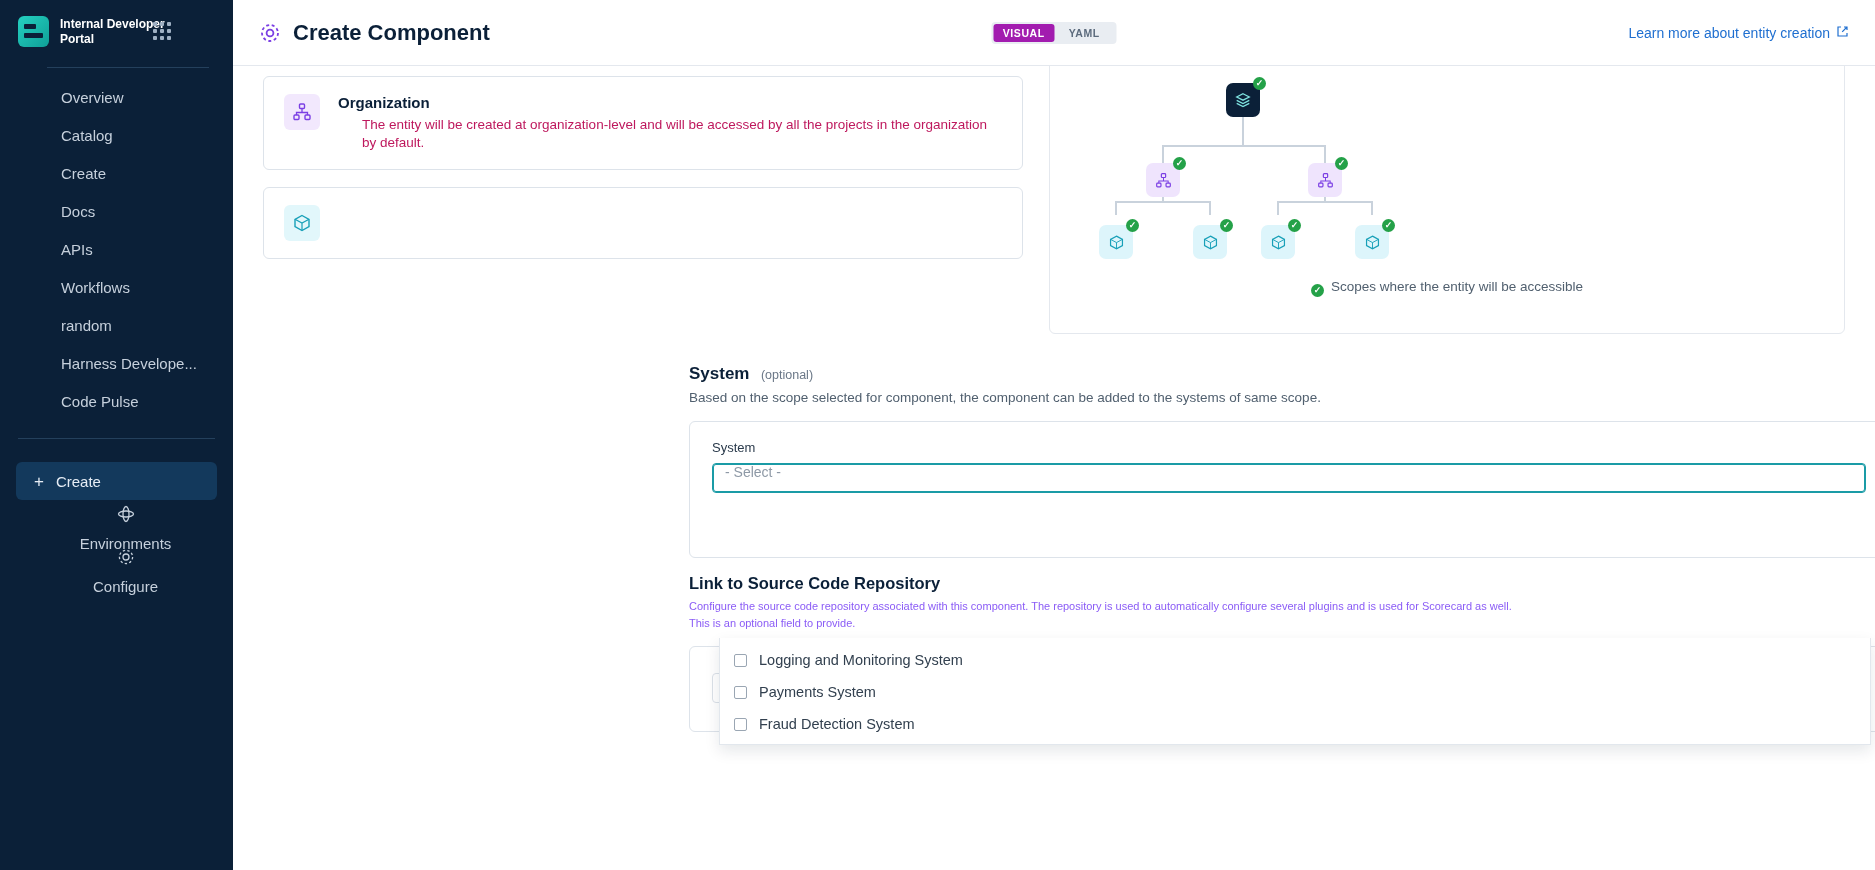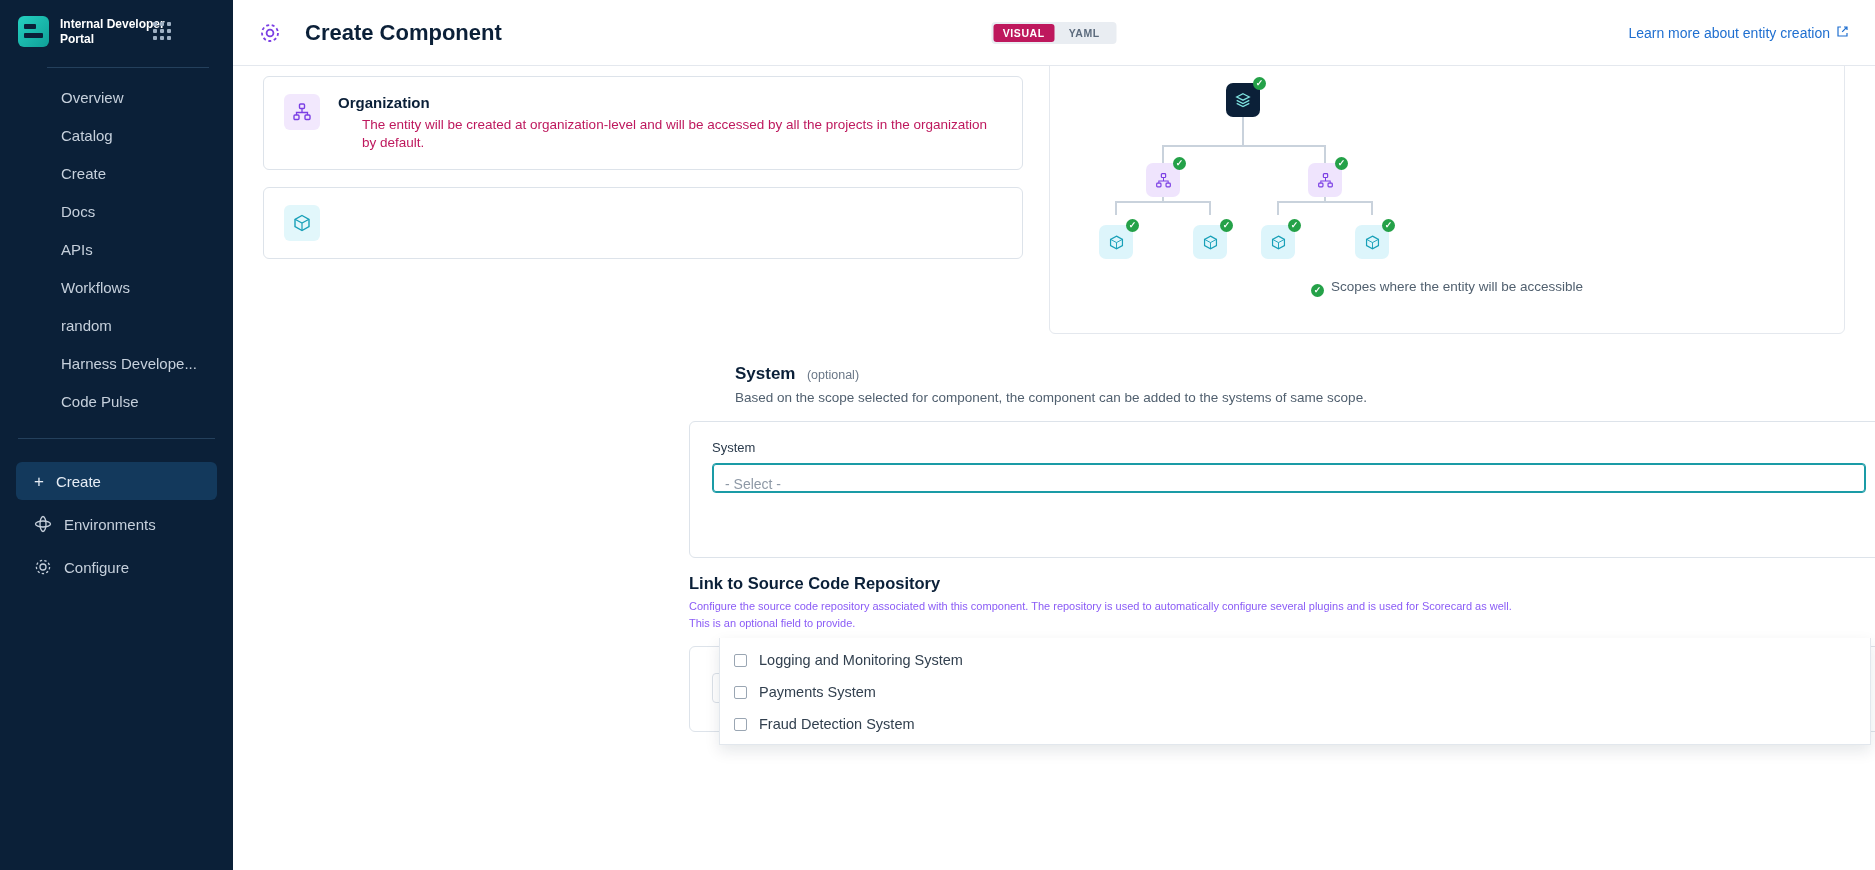--- a/index.html
+++ b/index.html
@@ -62,46 +62,46 @@
   .create-btn {
     margin: 23px 16px 0 16px; height: 38px; border-radius: 6px;
     background: #13395c;
     display: flex; align-items: center; gap: 12px;
     padding-left: 18px; color: #e6edf5; font-size: 15px; cursor: pointer;
   }
   .plus { font-size: 17px; line-height: 1; color: #e6edf5; }
   .bottom-item {
     height: 38px; display: flex; align-items: center; gap: 12px;
     padding-left: 18px; font-size: 15px; color: #c6d0dc; margin: 5px 16px 0 16px;
-    cursor: pointer; border-radius: 6px;
+    cursor: pointer; border-radius: 6px; flex-direction: column;
   }
   .ic { width: 18px; height: 18px; flex: none; display:inline-block; }
 
   
   .main { flex: 1; height: 870px; position: relative; background: #ffffff; }
   .topbar {
     height: 66px; border-bottom: 1px solid #e4e8ee;
     display: flex; align-items: center; padding: 0 26px;
     position: relative; background:#fff;
   }
-  .title-wrap { display: flex; align-items: center; gap: 24px; justify-content: flex-end; }
+  .title-wrap { display: flex; align-items: center; gap: 12px; justify-content: flex-end; }
   .gear-purple { width: 22px; height: 22px; flex:none; }
   .page-title { font-size: 22px; font-weight: bold; color: #0b2038; }
 
   .toggle {
     position: absolute; left: 50%; transform: translateX(-50%);
     display: flex; background: #e9edf2; border-radius: 4px; padding: 2px;
     width: 125px; height: 22px; align-items: center;
   }
   .toggle span {
     flex: 1; text-align: center; font-size: 10.5px; font-weight: bold;
     letter-spacing: .6px; line-height: 18px; border-radius: 3px; cursor: pointer;
     color: #5c6b7d;
   }
-  .toggle .on { background: #be185d; color: #ffffff; }
+  .toggle .on { background: #a21caf; color: #ffffff; }
 
   .learn {
     margin-left: auto; color: #1f6fd0; font-size: 14px; cursor: pointer;
     display: flex; align-items: center; gap: 6px;
   }
 
   .content {
     position: absolute; top: 66px; left: 0; right: 0; bottom: 0;
     overflow: hidden; background: #fff;
   }
@@ -157,21 +157,21 @@
   .sec-sub { font-size: 13.5px; color: #51606f; margin-top: 6px; }
 
   .panel {
     margin: 16px 0 0 456px; width: 1200px;
     border: 1px solid #dde3ea; border-radius: 6px; background: #fff;
     padding: 18px 22px 22px 22px;
   }
   .field-label { font-size: 13px; color: #2a3a4b; margin-bottom: 8px; }
   .select {
     height: 30px; border: 1px solid #dbe1e8; border-radius: 4px;
-    display: flex; align-items: flex-end; padding: 0 12px;
+    display: flex; align-items: flex-start; padding: 0 12px;
     font-size: 14px; color: #8e99a6; background: #fff; cursor: pointer;
   }
   .select.focused { border: 1px solid #1a9ba6; box-shadow: 0 0 0 1px #1a9ba6 inset; color:#8e99a6; }
   .chev { margin-left: auto; color: #6a7787; font-size: 12px; }
 
   .dropdown {
     position: absolute; left: 486px; top: 572px; width: 1152px;
     background: #fff; border: 1px solid #e2e7ed; border-top: none;
     box-shadow: 0 6px 14px rgba(12,30,50,.10);
     z-index: 30; padding: 6px 0 4px 0;
@@ -404,21 +404,21 @@
                 </svg>
               <span class="tick">✓</span>
             </div>
           </div>
           <div class="legend">
             <span class="tk">✓</span><span>Scopes where the entity will be accessible</span>
           </div>
         </div>
       </div>
 
-      <div class="sec-head" style="margin-top:30px;margin-left:46px;">
+      <div class="sec-head" style="margin-top:30px;">
         <span class="sec-title">System</span>
         <span class="sec-opt">(optional)</span>
         <div class="sec-sub">Based on the scope selected for component, the component can be added to the systems of same scope.</div>
       </div>
 
       <div class="panel">
         <div class="field-label">System</div>
         <div class="select focused">
           <span>- Select -</span>
         </div>

